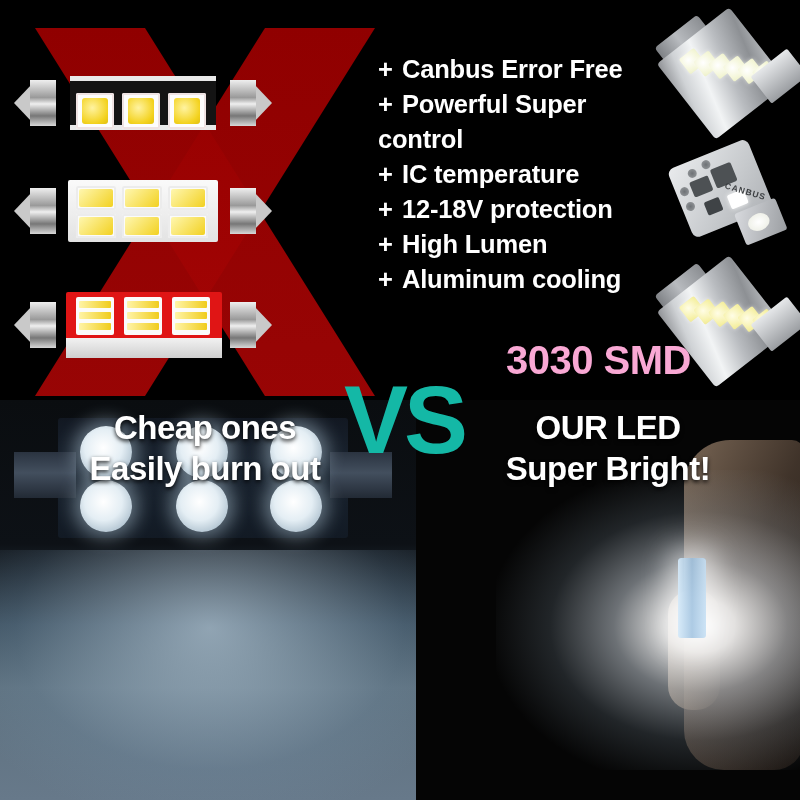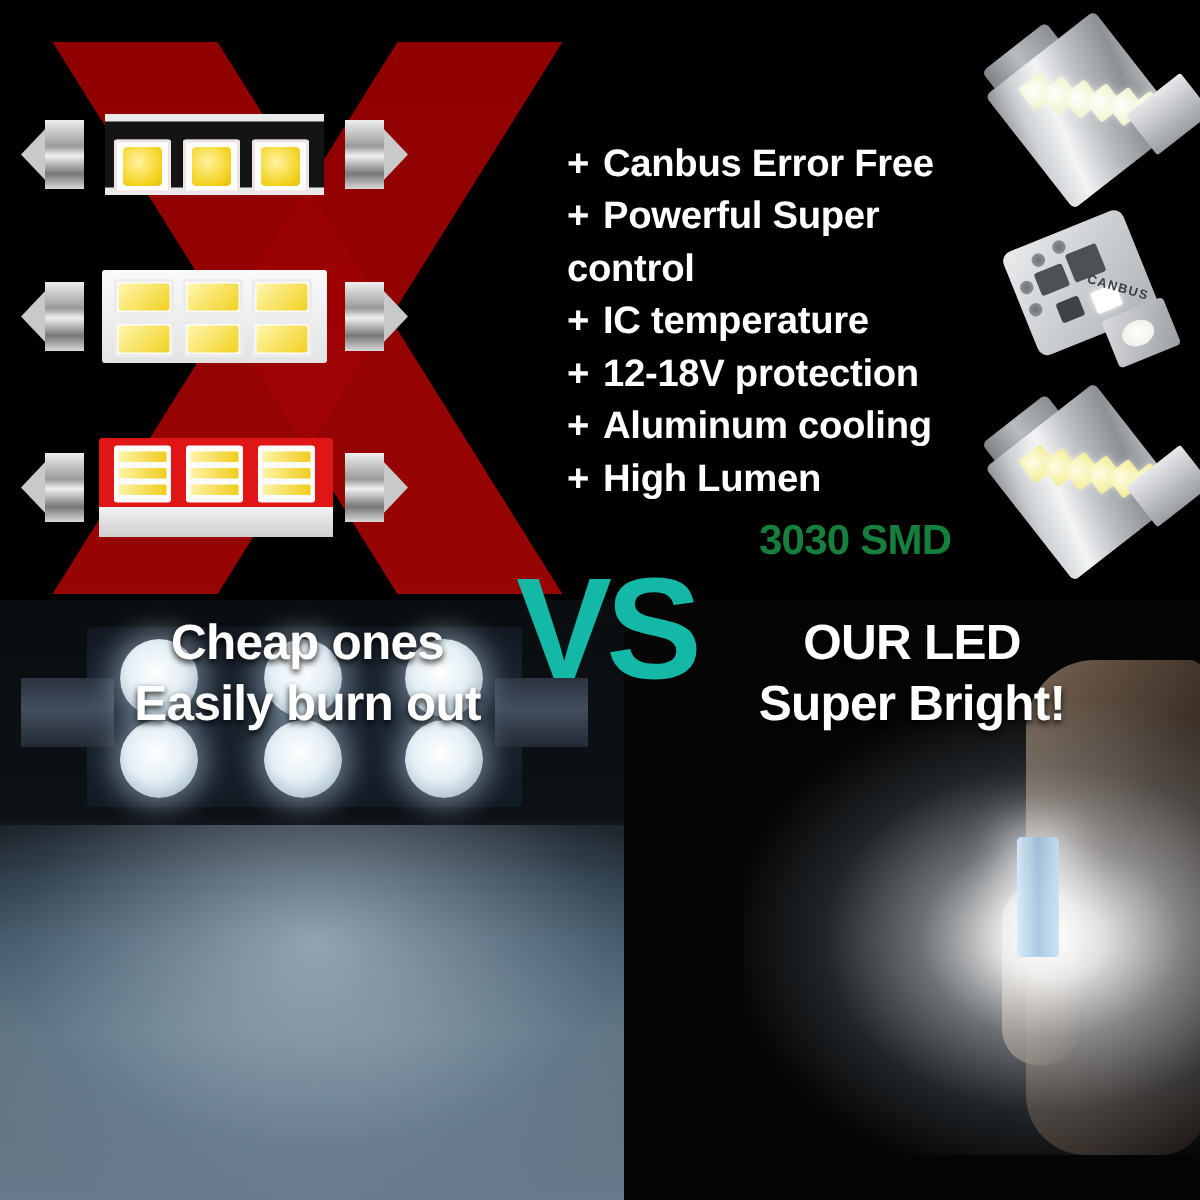--- a/index.html
+++ b/index.html
@@ -48,21 +48,21 @@
   
   #bulb3{left:18px;top:290px;width:250px;height:70px;}
   #bulb3 .pcb{position:absolute;left:48px;top:2px;width:156px;height:48px;background:#e01515;border-radius:2px;}
   #bulb3 .pcb .base{position:absolute;left:0;top:46px;width:156px;height:20px;
               background:linear-gradient(to bottom,#f2f2f2,#cfcfcf);}
   #bulb3 .grp{position:absolute;top:5px;width:38px;height:38px;background:#fbfbfb;border-radius:2px;}
   #bulb3 .grp s{position:absolute;left:3px;right:3px;height:7px;border-radius:1px;display:block;
                 background:linear-gradient(90deg,#fff4a8,#f0cc1c);}
 
   
-  #features{position:absolute;left:378px;top:52px;width:310px;margin-top:40px;}
+  #features{position:absolute;left:378px;top:52px;width:310px;}
   .feat{color:#fff;font-size:25.5px;font-weight:bold;line-height:35px;
         letter-spacing:-.2px;white-space:nowrap;}
   .feat .pl{display:inline-block;width:24px;}
 
   
   .prod{position:absolute;}
   .sil-body{position:absolute;border-radius:4px;
     background:linear-gradient(105deg,#8e9094 0%,#cfd2d5 16%,#f2f4f5 34%,#b9bcc0 56%,#8d9094 78%,#c6c9cc 100%);}
   .sil-top{position:absolute;border-radius:4px 4px 2px 2px;
     background:linear-gradient(to right,#7e8185,#b8bbbf 45%,#8b8e92);}
@@ -115,21 +115,21 @@
     background:linear-gradient(to right,rgba(215,235,250,.95),rgba(160,195,225,.85),rgba(200,225,245,.9));
     box-shadow:0 0 26px 10px rgba(255,255,255,.55);}
 
   
   #cheap-block{position:absolute;left:30px;top:407px;width:350px;text-align:center;}
   #ours-block{position:absolute;left:432px;top:407px;width:352px;text-align:center;}
   .hl{color:#fff;font-weight:bold;font-size:33px;line-height:41px;letter-spacing:-.5px;white-space:nowrap;
       text-shadow:0 2px 4px rgba(0,0,0,.9);}
   #vs{position:absolute;left:344px;top:372px;color:#14b8a6;font-weight:bold;font-size:96px;
       line-height:96px;letter-spacing:-4px;}
-  #smd{position:absolute;left:506px;top:340px;color:#15803d;font-weight:bold;font-size:28px;
+  #smd{position:absolute;left:506px;top:340px;color:#f9a8d4;font-weight:bold;font-size:40px;
        line-height:40px;letter-spacing:-.5px;}
 </style>
 </head>
 <body>
 
 <div id="stage">
 
   <div id="top-section">
 
     <div>
@@ -218,22 +218,22 @@
           <div class="cyl"></div>
         </div>
     </div>
 
     <div id="features">
       <div class="feat"><span class="pl">+</span><span>Canbus Error Free</span></div>
       <div class="feat"><span class="pl">+</span><span>Powerful Super</span></div>
       <div class="feat"><span>control</span></div>
       <div class="feat"><span class="pl">+</span><span>IC temperature</span></div>
       <div class="feat"><span class="pl">+</span><span>12-18V protection</span></div>
+      <div class="feat"><span class="pl">+</span><span>High Lumen</span></div>
       <div class="feat"><span class="pl">+</span><span>Aluminum cooling</span></div>
-      <div class="feat"><span class="pl">+</span><span>High Lumen</span></div>
     </div>
 
     <div class="prod" id="prod1" style="left:664px;top:2px;width:136px;height:128px;transform:rotate(-38deg);">
       <div class="sil-top" style="left:18px;top:2px;width:54px;height:26px;"></div>
       <div class="sil-body" style="left:10px;top:16px;width:92px;height:96px;"></div>
       <div class="sil-chip" style="left:30px;top:26px;"></div>
       <div class="sil-chip" style="left:40px;top:37px;"></div>
       <div class="sil-chip" style="left:50px;top:48px;"></div>
       <div class="sil-chip" style="left:60px;top:59px;"></div>
       <div class="sil-chip" style="left:70px;top:70px;"></div>

